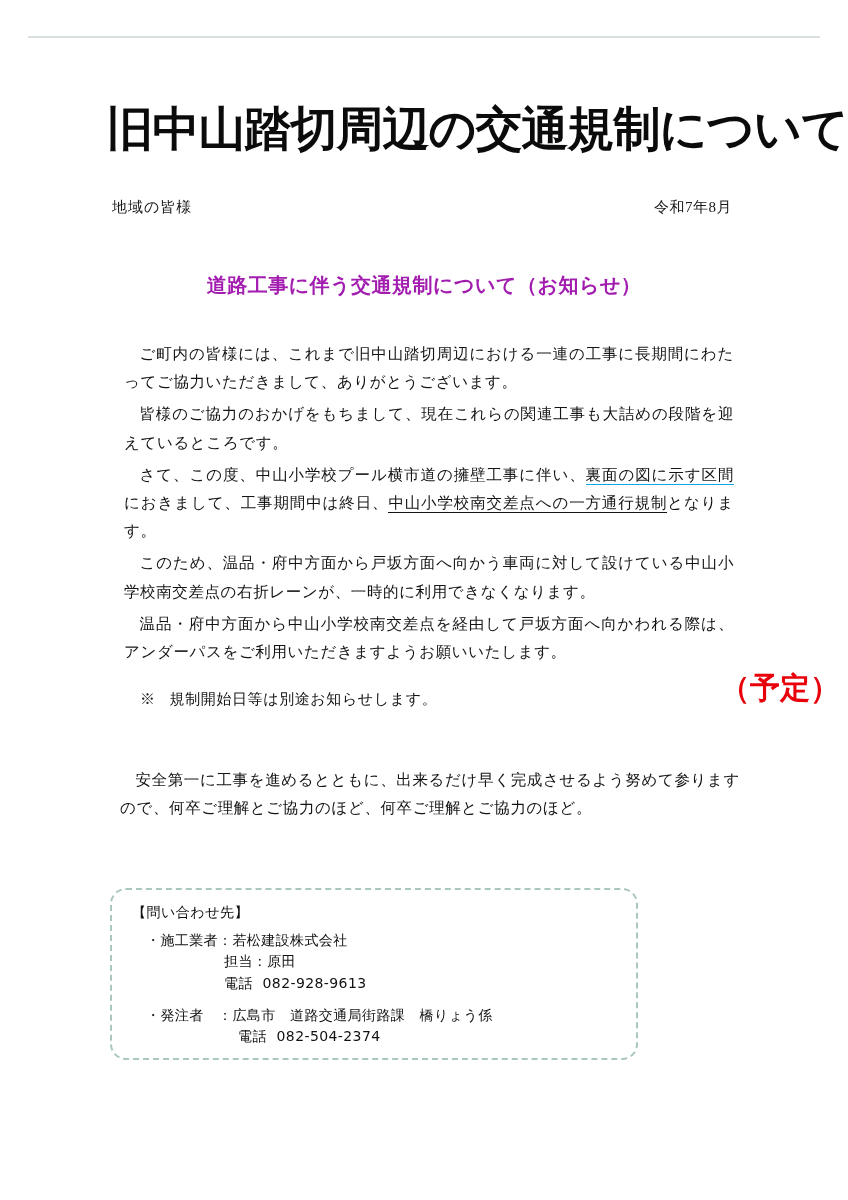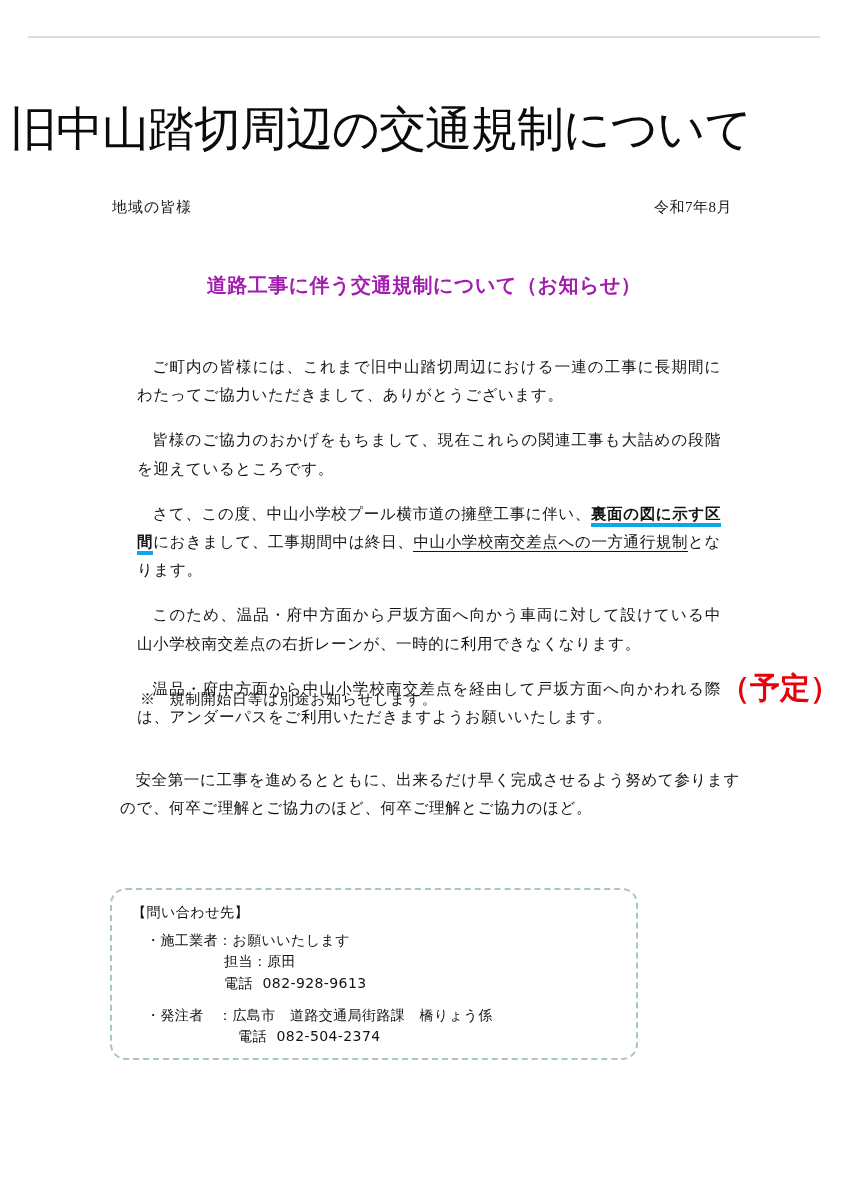--- a/index.html
+++ b/index.html
@@ -31,23 +31,23 @@
     width: 792px;
     height: 2px;
     background: #d7dfe0;
   }
 
   .title {
     position: absolute;
     left: 10px;
     top: 104px;
     width: 838px;
-    text-align: left;
-    font-family: "DejaVu Sans", "Liberation Sans", sans-serif;
-    font-weight: 400;
+    text-align: right;
+    font-family: "DejaVu Sans", "Liberation Sans", sans-serif;
+    font-weight: 700;
     font-size: 47px;
     letter-spacing: -1px;
     line-height: 1.05;
     color: #0b0b0b;
     white-space: nowrap;
   }
 
   .meta-row {
     position: absolute;
     left: 112px;
@@ -80,25 +80,25 @@
     left: 120px;
     top: 336px;
     width: 618px;
     font-size: 15.5px;
     line-height: 1.82;
     letter-spacing: 0.6px;
     text-align: justify;
     color: #141414;
   }
   .body-block p {
-    margin: 17px;
+    margin: 4px;
     text-indent: 1em;
   }
   .u { border-bottom: 1px solid #141414; padding-bottom: 1px; }
-  .ub { border-bottom: 4px solid #0ea5e9; font-weight: 700; padding-bottom: 1px; }
+  .ub { border-bottom: 1px solid #0ea5e9; font-weight: 400; padding-bottom: 1px; }
 
   .period-banner {
     position: absolute;
     left: 8px;
     top: 622px;
     width: 832px;
     font-family: "DejaVu Sans", "Liberation Sans", sans-serif;
     font-weight: 700;
     font-size: 36px;
     color: #e8000a;
@@ -203,21 +203,21 @@
 
   <div class="closing-block">
     <p>安全第一に工事を進めるとともに、出来るだけ早く完成させるよう努めて参りますので、何卒ご理解とご協力のほど、何卒ご理解とご協力のほど。</p>
   </div>
 
   <div class="contact-box">
     <div class="contact-title">【問い合わせ先】</div>
 
     <div class="contact-group">
       <div class="c-row indent-1">
-        <span>・施工業者：</span><span>お願いいたします</span>
+        <span>・施工業者：</span><span>若松建設株式会社</span>
       </div>
       <div class="c-row indent-2">
         <span>担当：</span><span>原田</span>
       </div>
       <div class="c-row indent-3">
         <span>電話</span>&nbsp;&nbsp;<span>082-928-9613</span>
       </div>
     </div>
 
     <div class="contact-group">

